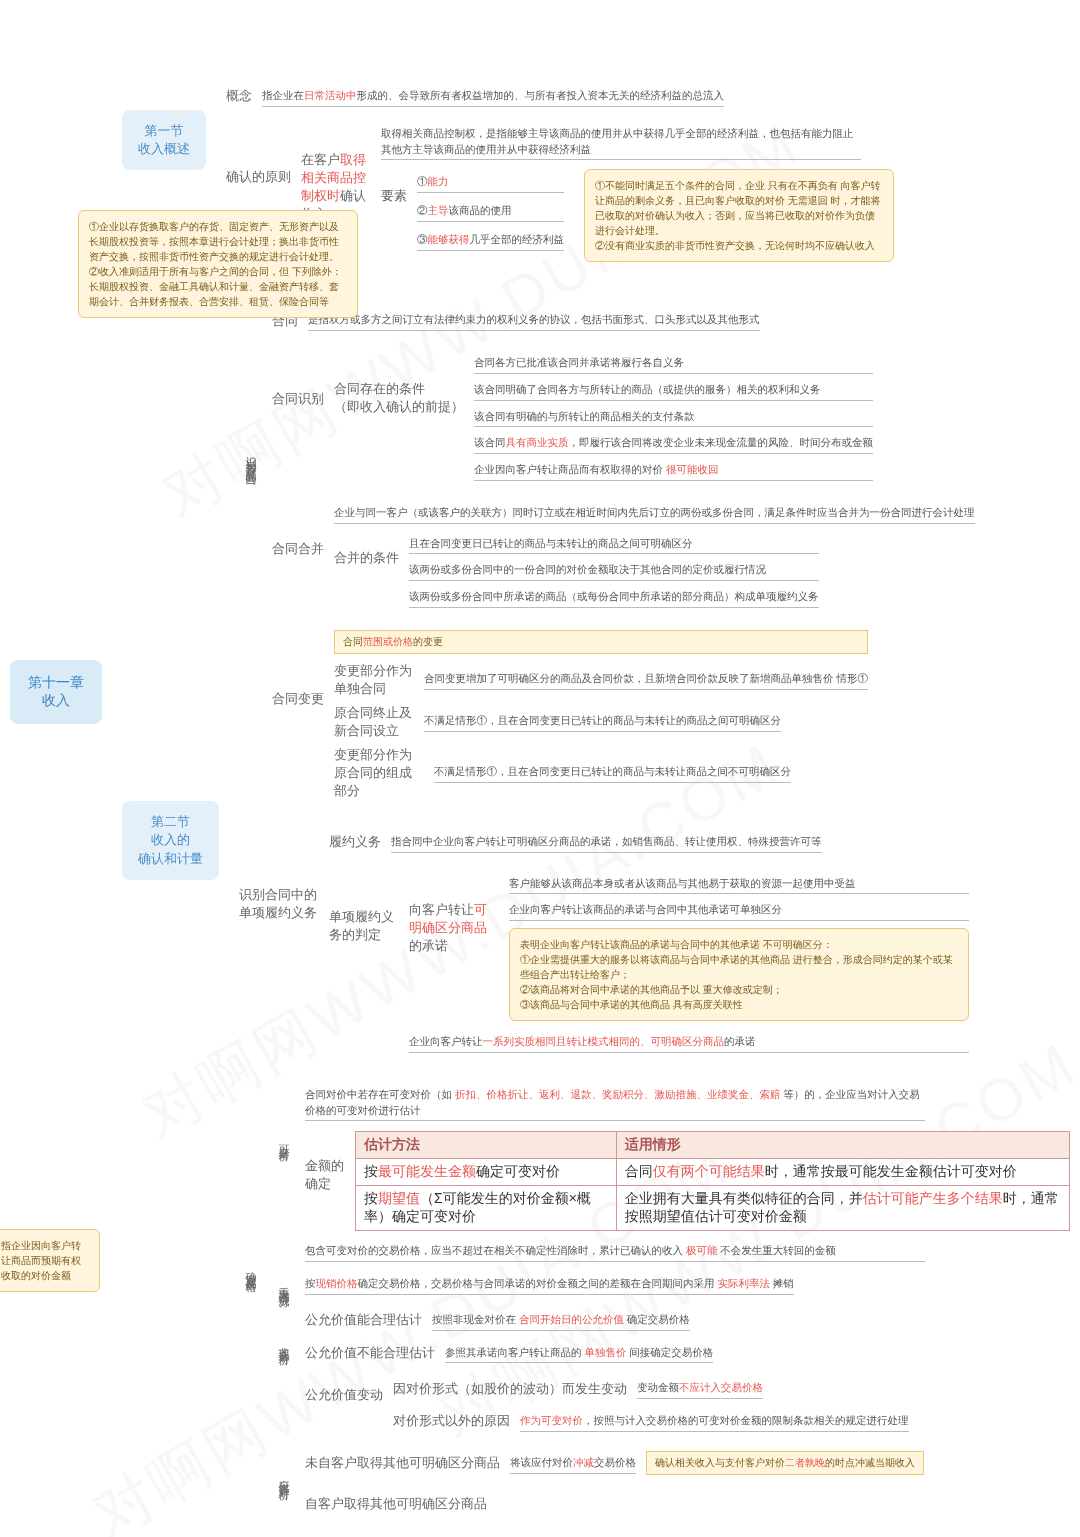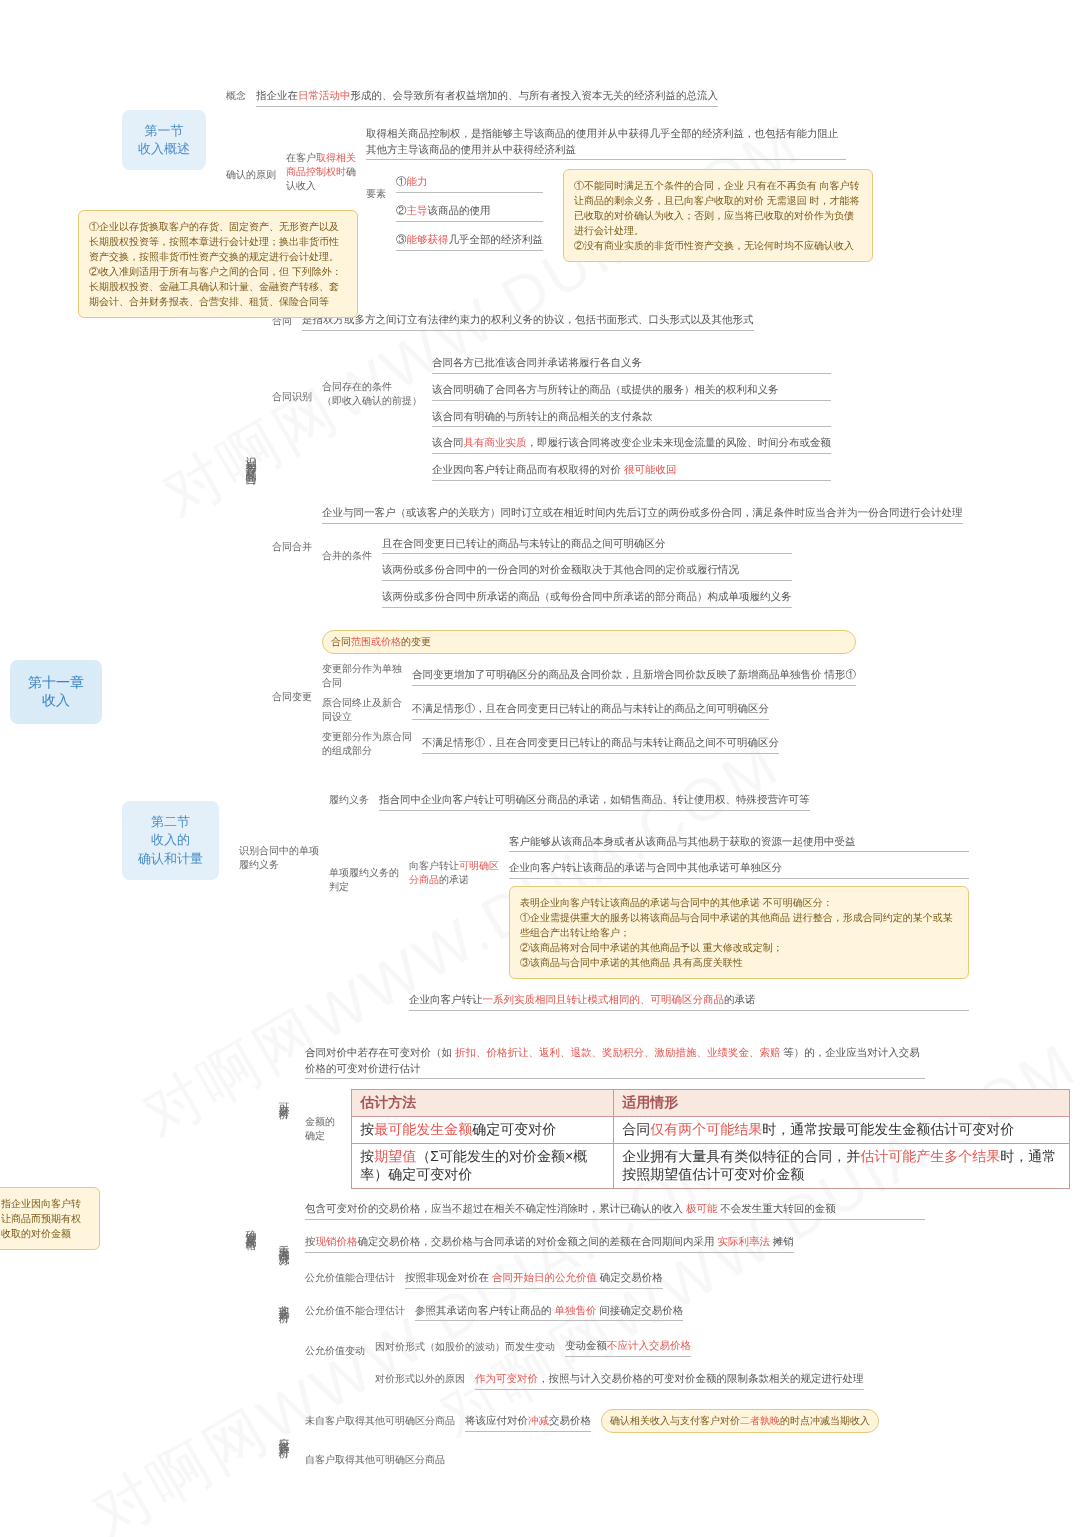--- a/index.html
+++ b/index.html
@@ -5,25 +5,25 @@
 *{margin:0;padding:0;box-sizing:border-box}
 body{font-family:"Microsoft YaHei",Arial,sans-serif;font-size:11px;background:#fff;color:#333;width:1080px;padding:20px 10px 40px 10px;position:relative}
 .watermark{position:absolute;font-size:60px;color:rgba(200,200,200,0.15);transform:rotate(-30deg);pointer-events:none;z-index:0;font-weight:300;letter-spacing:4px}
 .wm1{top:280px;left:120px}
 .wm2{top:900px;left:100px}
 .wm3{top:1300px;left:50px}
 .wm4{top:1200px;right:-40px}
 .node{display:inline-block;padding:6px 12px;border-radius:6px;white-space:nowrap}
 .root{background:#d8ebf7;color:#3b82c4;font-size:14px;padding:14px 18px;border-radius:8px}
 .section{background:#e3f0fa;color:#4a8cc7;font-size:13px;padding:12px 16px;border-radius:8px;text-align:center;line-height:1.4}
-.label{color:#666;font-size:10px}
+.label{color:#666;font-size:13px}
 .leaf{font-size:10.5px;color:#555;line-height:1.5;border-bottom:1px solid #bbb;padding:2px 0;margin:3px 0;display:inline-block}
 .red{color:#e6554f}
 .callout{background:#fff5dc;border:1px solid #e8c978;border-radius:6px;padding:8px 10px;font-size:10px;line-height:1.5;color:#7a5a1a;max-width:310px}
-.highlight-box{background:#fff5dc;border:1px solid #e8c978;padding:4px 8px;border-radius:12px;display:inline-block;font-size:10px;color:#7a5a1a}
+.highlight-box{background:#fff5dc;border:1px solid #e8c978;padding:4px 8px;border-radius:0;display:inline-block;font-size:10px;color:#7a5a1a}
 .col{display:flex;flex-direction:column}
 .table{border-collapse:collapse;font-size:14px;margin:4px 0}
 .table th,.table td{border:1px solid #c99;padding:4px 8px;text-align:left}
 .table th{background:#f8e8e0;color:#a55}
 .main-layout{display:flex;align-items:flex-start;position:relative;z-index:1}
 .root-col{margin-top:640px;margin-right:20px}
 .sections-col{flex:1}
 .sec-block{display:flex;align-items:flex-start;margin-bottom:30px}
 .sec-node{margin-right:20px;flex-shrink:0}
 .sec-content{flex:1}

